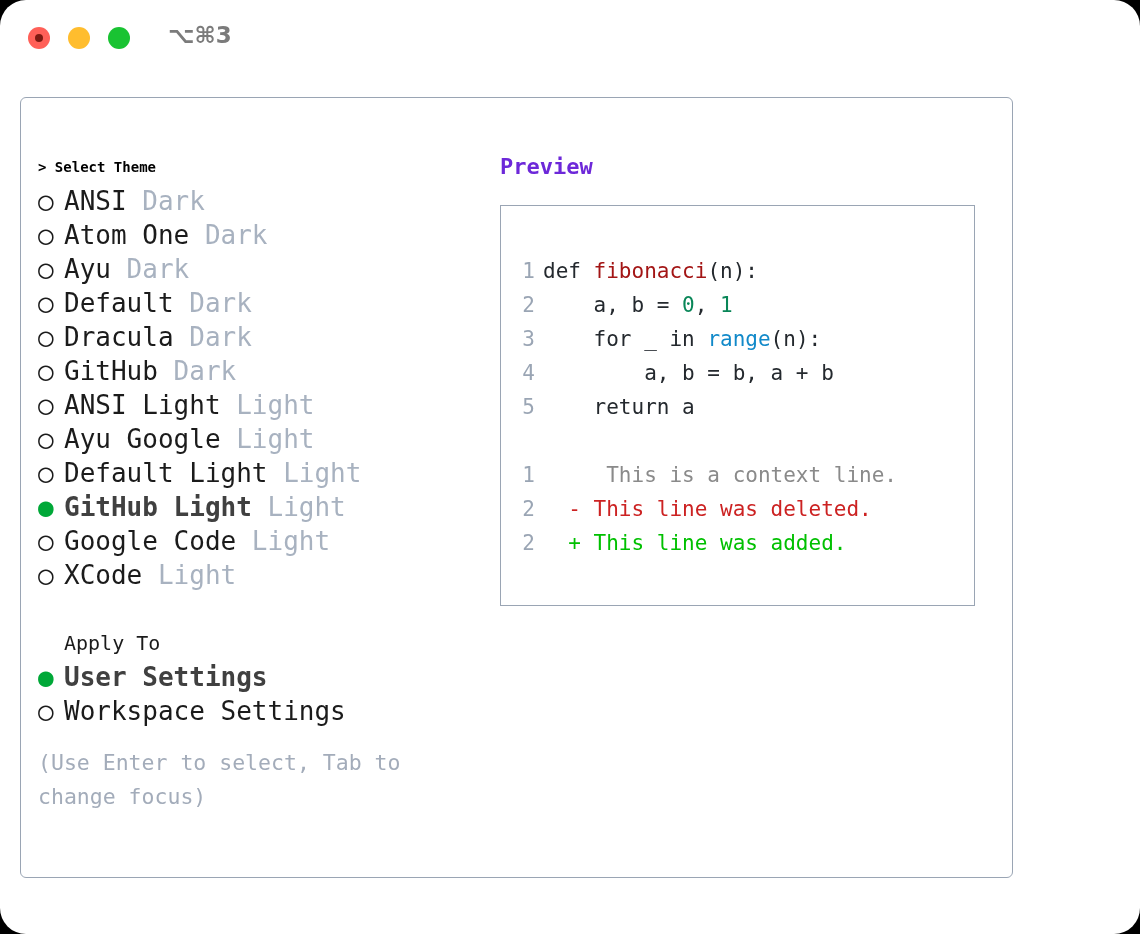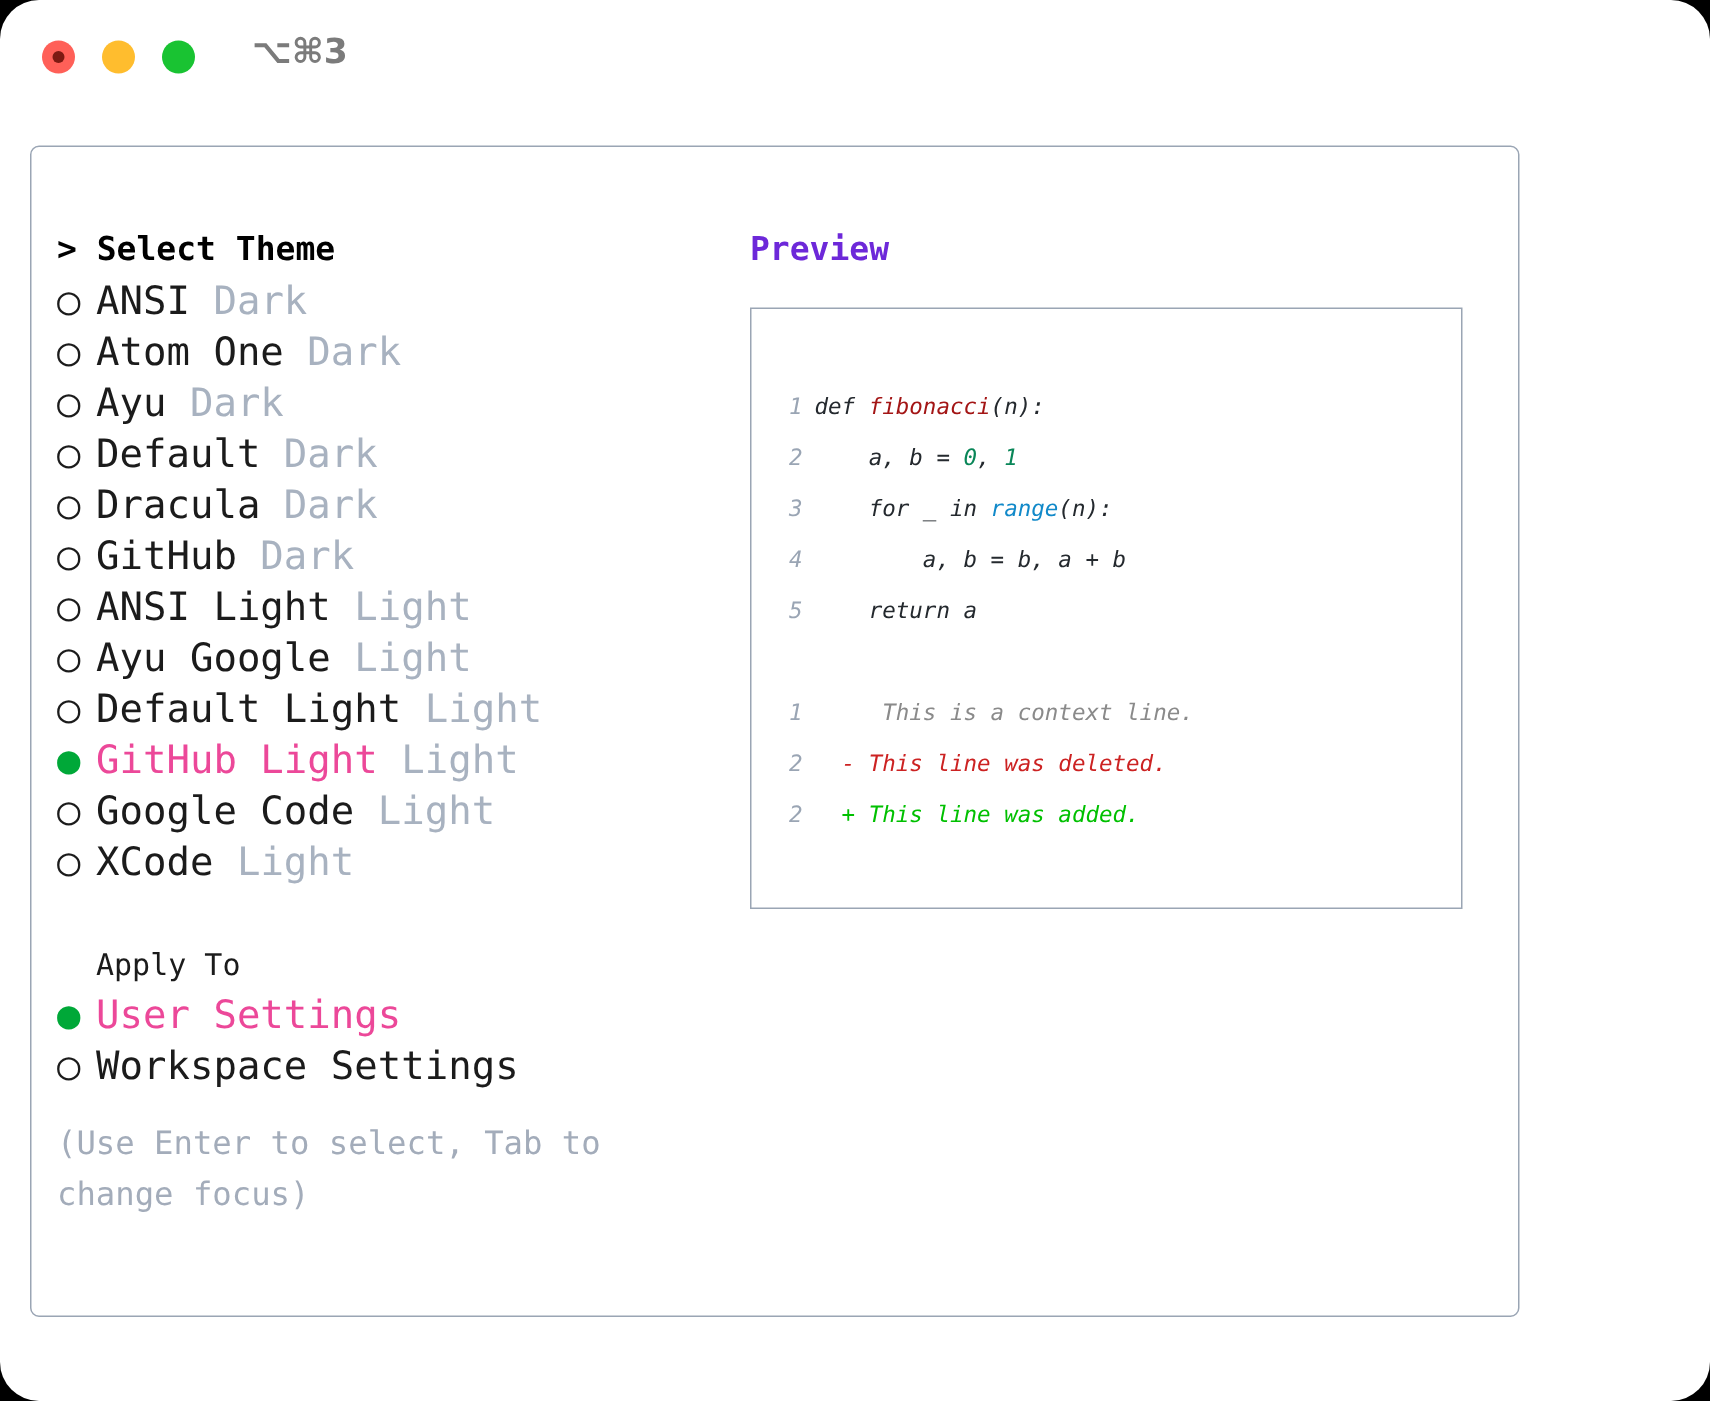--- a/index.html
+++ b/index.html
@@ -85,32 +85,32 @@
 
   .row {
     height: 34px;
     line-height: 34px;
     font-size: 26px;
     white-space: nowrap;
     color: #1b1b1b;
   }
   .section-head {
     font-weight: bold;
-    font-size: 22px;
+    font-size: 14px;
     color: #000000;
   }
   .marker {
     display: inline-block;
     width: 26px;
   }
   .row .label { }
   .row .tag {
     color: #a8b2c0;
   }
-  .row.selected .label { color: #ec4899; }
+  .row.selected .label { color: #404040; font-weight: bold; }
   .row.selected .marker { color: #00a838; }
 
   .spacer-sm { height: 34px; }
 
   .apply-head {
     height: 34px;
     line-height: 34px;
     font-size: 20px;
     color: #1b1b1b;
     padding-left: 26px;
@@ -141,24 +141,23 @@
   .preview-box {
     width: 475px;
     height: 401px;
     border: 1.6px solid #9aa5b4;
     box-sizing: border-box;
     padding: 48px 0 0 0;
   }
   .code-line {
     height: 34px;
     line-height: 34px;
-    font-size: 15px;
+    font-size: 21px;
     white-space: pre;
     color: #24292e;
-    font-style: italic;
   }
   .ln {
     display: inline-block;
     width: 34px;
     text-align: right;
     color: #9aa5b4;
     margin-right: 8px;
   }
   .tok-kw   { color: #24292e; }
   .tok-fn   { color: #a31515; }

